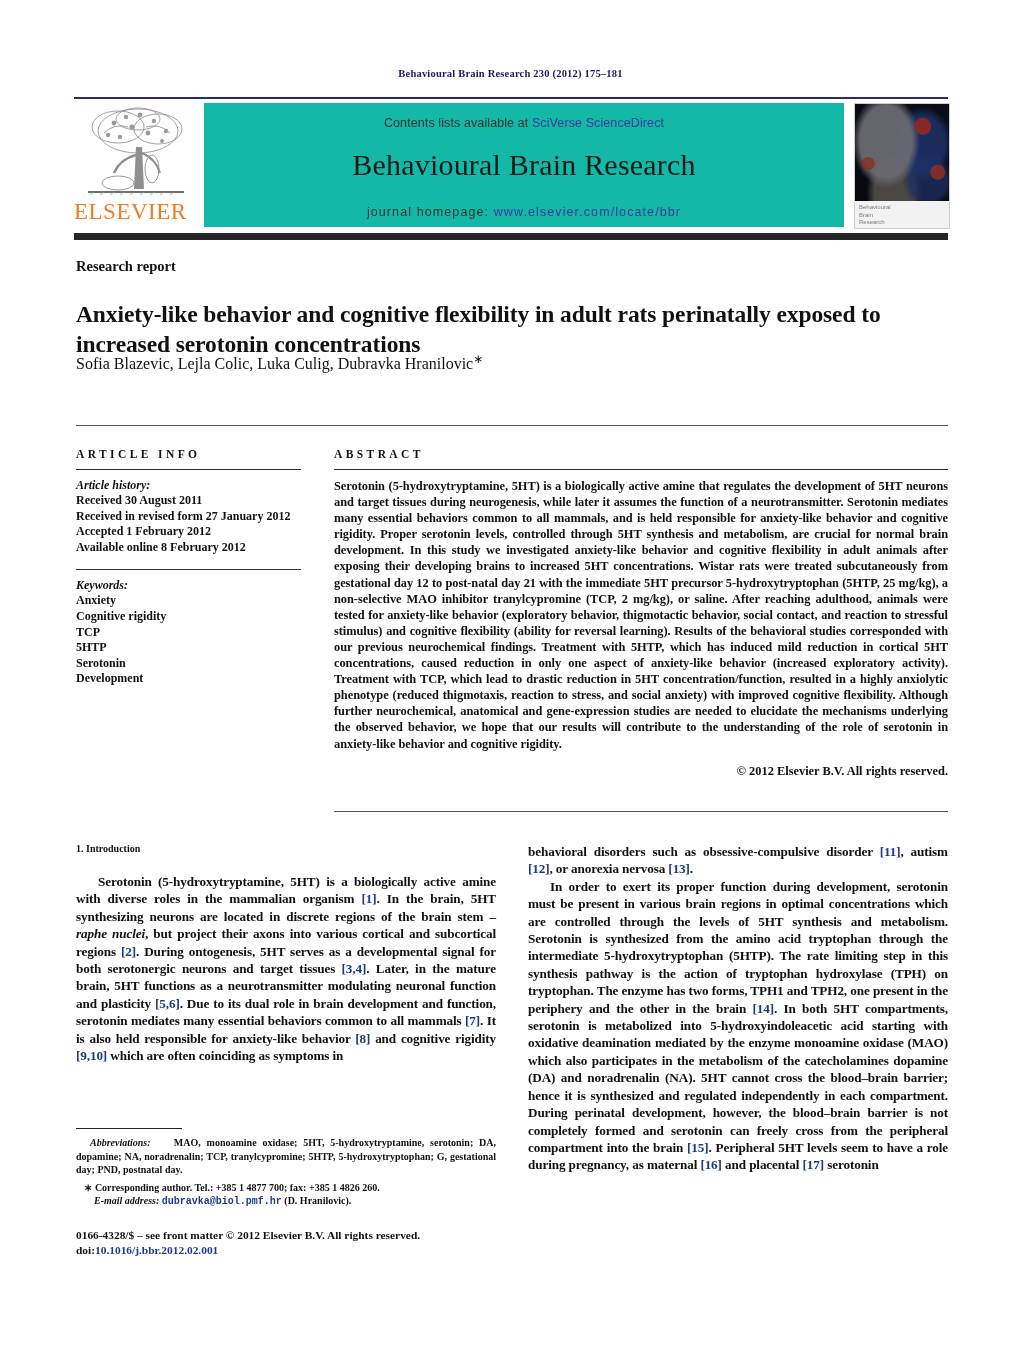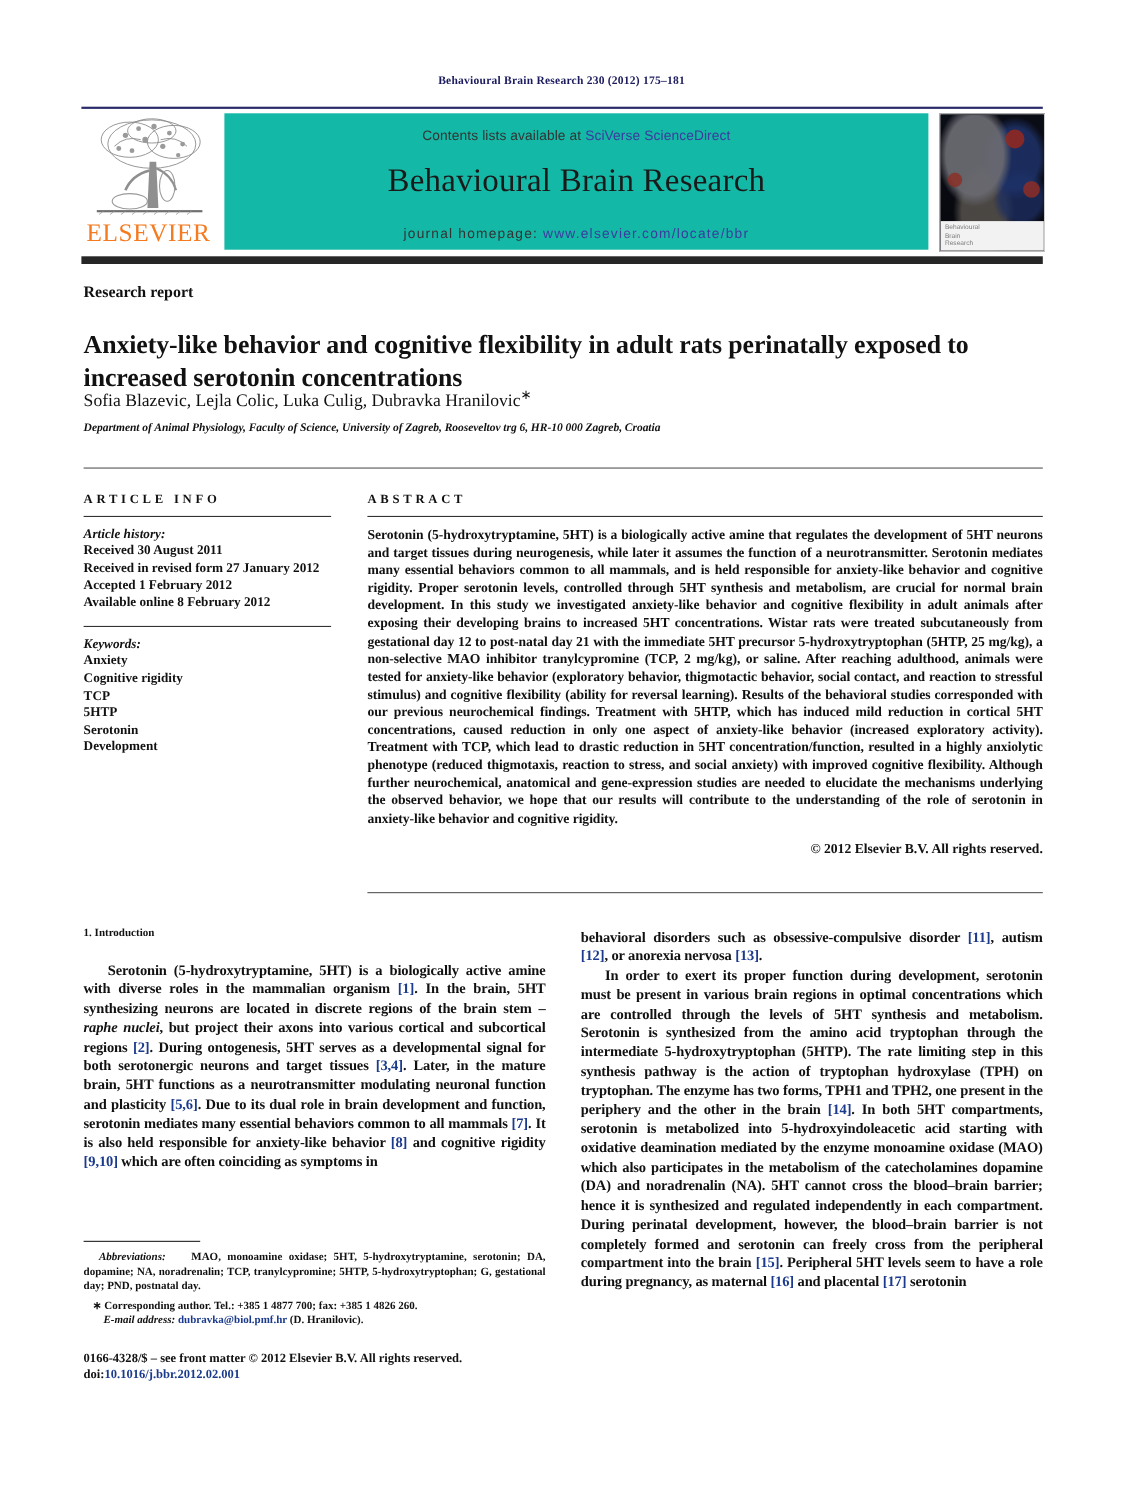--- a/index.html
+++ b/index.html
@@ -62,21 +62,20 @@
   .tree-box {
     width: 122px;
     height: 98px;
     position: relative;
     overflow: hidden;
   }
   .elsevier-word {
     position: absolute;
     left: 0; top: 96px;
     width: 122px;
-    text-align: center;
     color: #F47B20;
     font-family: "Liberation Serif", serif;
     font-size: 23px;
     letter-spacing: .5px;
     line-height: 26px;
   }
   .journal-band {
     position: absolute;
     left: 130px; top: 0;
     width: 640px;
@@ -319,21 +318,21 @@
     font-weight: bold;
     font-size: 10px;
     line-height: 13.6px;
     text-align: justify;
     color: #111;
   }
   .footnotes .fn-abbr { text-indent: 14px; }
   .footnotes .fn-corr { text-indent: 8px; margin-top: 4px; text-align: left; }
   .footnotes .fn-mail { text-indent: 18px; text-align: left; }
   .footnotes .it { font-style: italic; }
-  .mail-link { color: #1b3a8c; }
+  .mail-link { color: #1b3a8c; font-family: Liberation Mono, monospace; }
 
   .frontmatter {
     position: absolute;
     left: 76px; top: 1228px;
     width: 460px;
     font-family: "Liberation Serif", serif;
     font-weight: bold;
     font-size: 11.4px;
     line-height: 15px;
     color: #111;
@@ -409,21 +408,20 @@
 
     </div>
   </div>
   <div class="masthead-thickbar"></div>
 
   <div class="section-kind">Research report</div>
   <h1 class="article-title">Anxiety-like behavior and cognitive flexibility in adult rats perinatally exposed to increased serotonin concentrations</h1>
   <div class="authors">
     <span>Sofia Blazevic, Lejla Colic, Luka Culig, Dubravka Hranilovic</span><span class="star">∗</span>
   </div>
-  <div class="affiliation">Department of Animal Physiology, Faculty of Science, University of Zagreb, Rooseveltov trg 6, HR-10 000 Zagreb, Croatia</div>
 
   <div class="rule-top"></div>
 
   <div class="info-col">
     <div class="col-heading">ARTICLE INFO</div>
     <div class="hr-thin"></div>
     <div class="hist-label">Article history:</div>
     <div class="hist-line">Received 30 August 2011</div>
     <div class="hist-line">Received in revised form 27 January 2012</div>
     <div class="hist-line">Accepted 1 February 2012</div>

